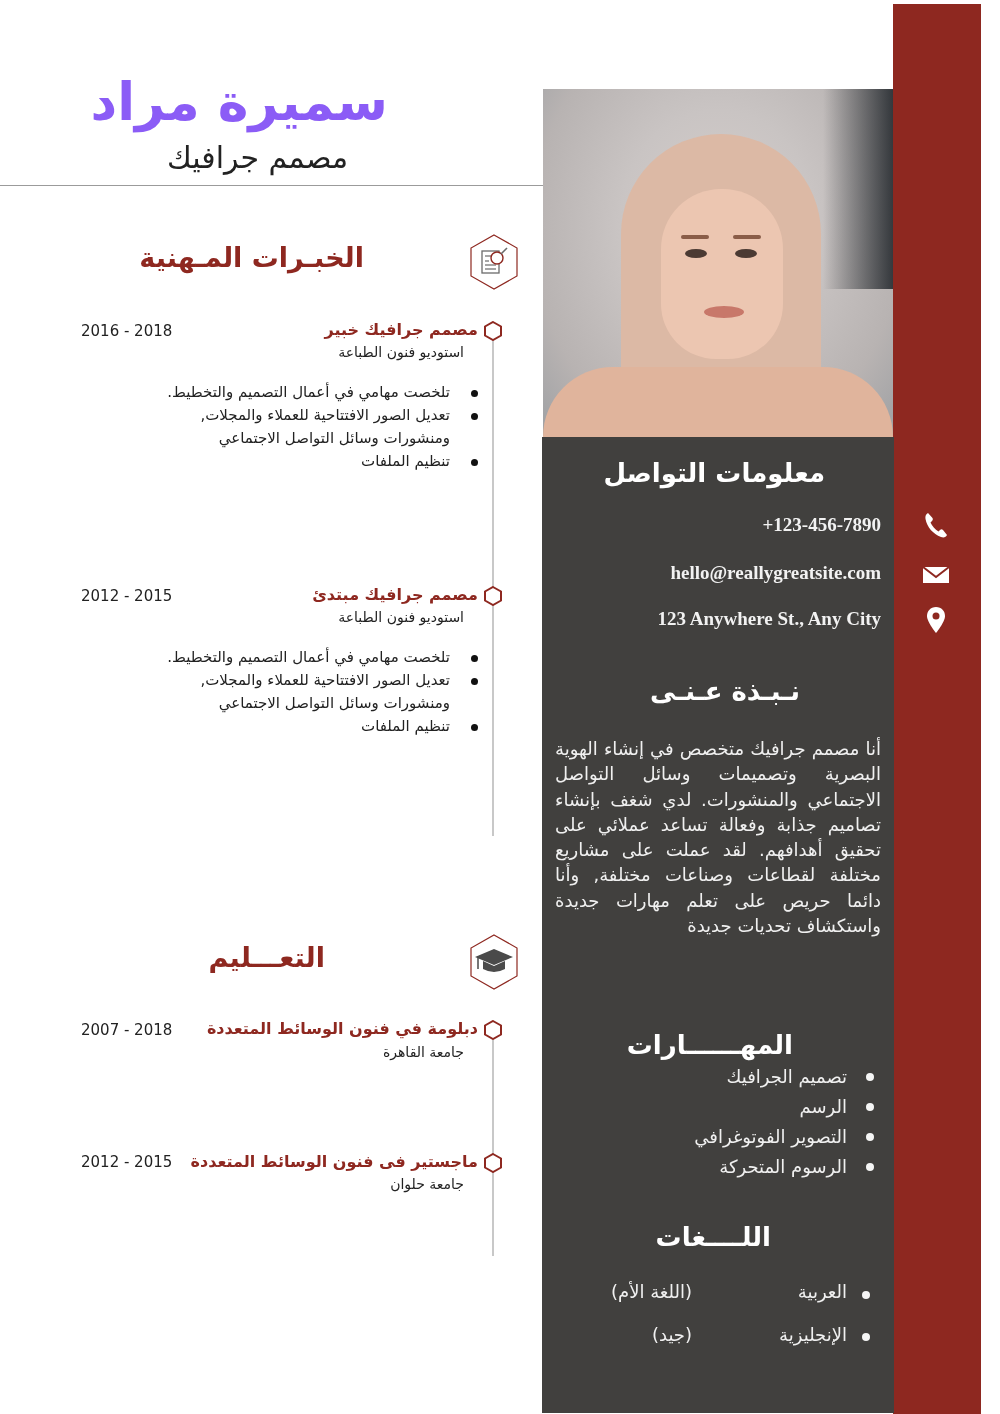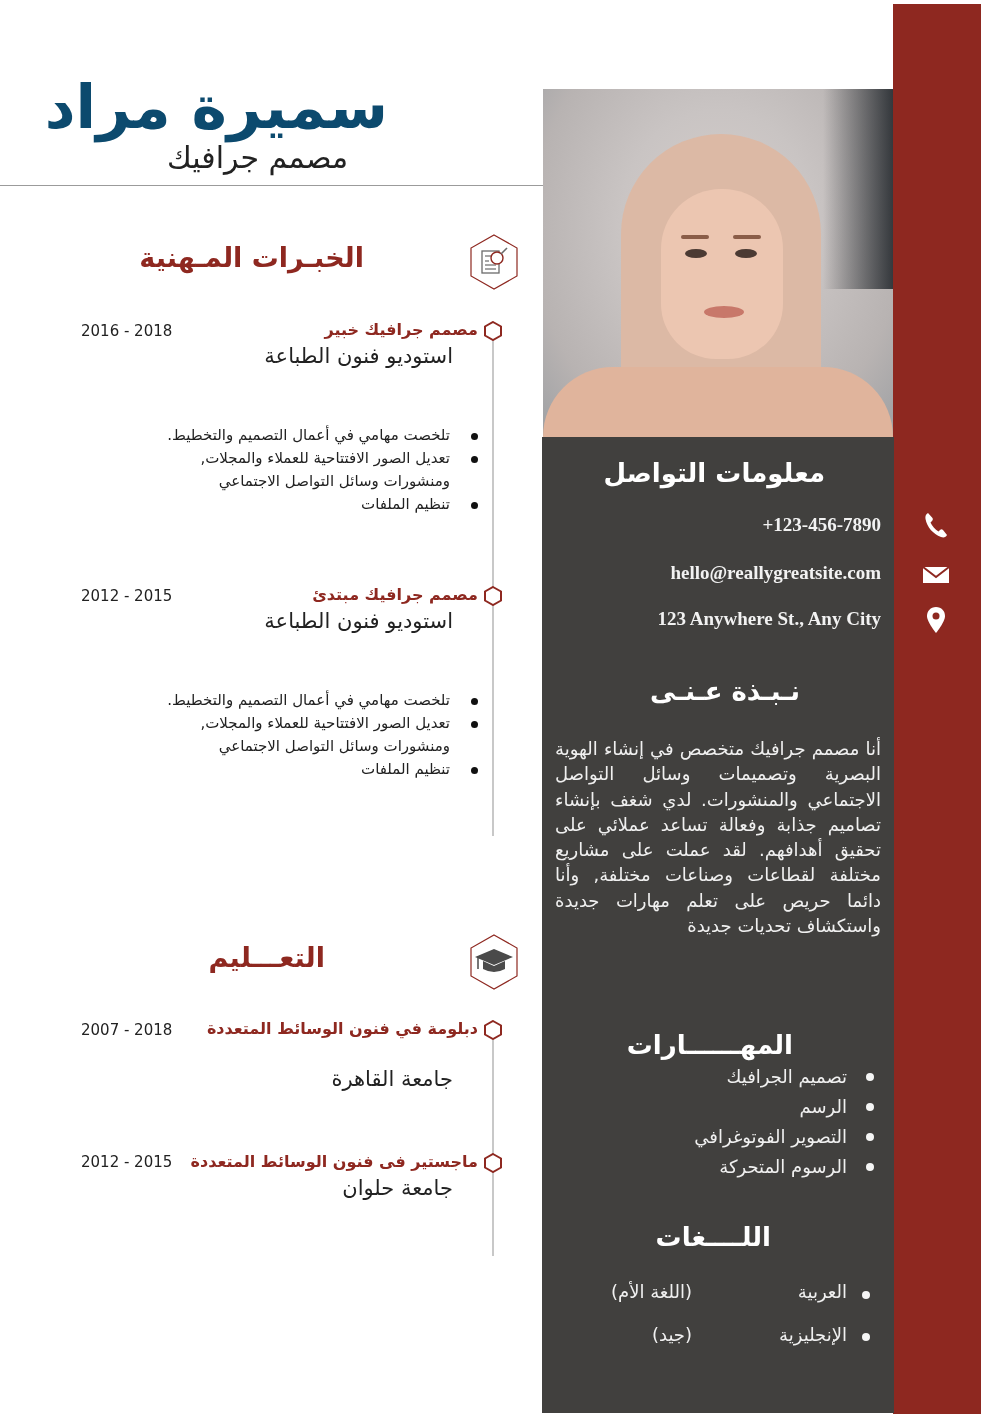--- a/index.html
+++ b/index.html
@@ -19,35 +19,35 @@
     .photo .scarf { position: absolute; left: 78px; top: 45px; width: 200px; height: 330px; border-radius: 100px 100px 40px 40px; background: #dcb9a5; }
     .photo .face { position: absolute; left: 118px; top: 100px; width: 122px; height: 170px; border-radius: 60px 60px 55px 55px; background: #ecc6b1; }
     .photo .eye { position: absolute; top: 60px; width: 22px; height: 9px; border-radius: 50%; background: #4b3a33; }
     .photo .eye.l { left: 24px; } .photo .eye.r { left: 74px; }
     .photo .brow { position: absolute; top: 46px; width: 28px; height: 4px; border-radius: 3px; background: #8a5d48; }
     .photo .brow.l { left: 20px; } .photo .brow.r { left: 72px; }
     .photo .lips { position: absolute; left: 43px; top: 117px; width: 40px; height: 12px; border-radius: 50%; background: #c8786a; }
     .photo .shoulders { position: absolute; left: 0; bottom: 0; width: 350px; height: 70px; border-radius: 160px 160px 0 0; background: #e0b49c; }
 
     
-    .name { position: absolute; right: 612px; top: 72px; font-family: "DejaVu Sans", sans-serif; font-weight: bold; font-size: 60px; color: #0c4a6e; direction: rtl; white-space: nowrap; }
+    .name { position: absolute; right: 612px; top: 72px; font-family: "DejaVu Sans", sans-serif; font-weight: bold; font-size: 52px; color: #8b5cf6; direction: rtl; white-space: nowrap; }
     .job-title { position: absolute; right: 652px; top: 140px; font-size: 30px; color: #222; direction: rtl; white-space: nowrap; }
     .header-rule { position: absolute; left: 0; top: 185px; width: 543px; height: 1px; background: #9b9b9b; }
 
     
     .section-title { position: absolute; font-weight: bold; font-size: 27px; color: #8e2820; direction: rtl; white-space: nowrap; }
     .hex-icon { position: absolute; width: 50px; height: 56px; }
 
     
     .tl-line { position: absolute; left: 492px; width: 2px; background: #c8c8c8; }
     .tl-marker { position: absolute; left: 484px; width: 18px; height: 20px; }
     .entry-title { position: absolute; right: 522px; font-weight: bold; font-size: 16px; color: #8e2820; direction: rtl; white-space: nowrap; }
-    .entry-org { position: absolute; right: 547px; font-size: 21px; color: #222; direction: rtl; white-space: nowrap; }
+    .entry-org { position: absolute; right: 536px; font-size: 14px; color: #222; direction: rtl; white-space: nowrap; }
     .entry-date { position: absolute; left: 81px; font-size: 15px; color: #222; white-space: nowrap; }
-    .bullets { position: absolute; right: 522px; direction: rtl; list-style: none; font-size: 15px; line-height: 23px; color: #222; margin-top: 43px; }
+    .bullets { position: absolute; right: 522px; direction: rtl; list-style: none; font-size: 15px; line-height: 23px; color: #222; }
     .bullets li { position: relative; padding-right: 28px; white-space: nowrap; }
     .bullets li.cont { }
     .bullets li .dot { position: absolute; right: 0; top: 9px; width: 7px; height: 7px; border-radius: 50%; background: #111; }
 
     
     .panel-title { position: absolute; font-weight: bold; font-size: 26px; color: #ffffff; direction: rtl; white-space: nowrap; }
     .contact-text { position: absolute; right: 119px; font-family: "Liberation Serif", serif; font-size: 19px; color: #f2f2f2; white-space: nowrap; font-weight: bold; }
     .contact-icon { position: absolute; left: 922px; width: 28px; height: 30px; }
     .about-text { position: absolute; left: 555px; top: 736px; width: 326px; direction: rtl; text-align: justify; text-align-last: right; font-size: 18px; line-height: 25.3px; color: #f0f0f0; }
     .light-list { position: absolute; right: 128px; direction: rtl; list-style: none; font-size: 18px; color: #f0f0f0; }
@@ -126,21 +126,21 @@
   <path d="M14,27 L14,35 Q25,41 36,35 L36,27 L25,32 Z" fill="#4a4a4a"></path>
   <line x1="9" y1="24" x2="9" y2="35" stroke="#4a4a4a" stroke-width="1.5"></line>
 </svg>
 
 <div class="tl-line" style="top:1040px; height:216px;"></div>
 
 <svg class="tl-marker" style="top:1020px;" viewBox="0 0 18 20">
   <polygon points="9,1 17,5.5 17,14.5 9,19 1,14.5 1,5.5" fill="#fff" stroke="#8e2820" stroke-width="2"></polygon>
 </svg>
 <div class="entry-title" style="top:1019px;">دبلومة في فنون الوسائط المتعددة</div>
-<div class="entry-org" style="top:1044px;margin-top:23px;">جامعة القاهرة</div>
+<div class="entry-org" style="top:1044px;">جامعة القاهرة</div>
 <div class="entry-date" style="top:1021px;">2007 - 2018</div>
 
 <svg class="tl-marker" style="top:1153px;" viewBox="0 0 18 20">
   <polygon points="9,1 17,5.5 17,14.5 9,19 1,14.5 1,5.5" fill="#fff" stroke="#8e2820" stroke-width="2"></polygon>
 </svg>
 <div class="entry-title" style="top:1152px;">ماجستير فى فنون الوسائط المتعددة</div>
 <div class="entry-org" style="top:1176px;">جامعة حلوان</div>
 <div class="entry-date" style="top:1153px;">2012 - 2015</div>
 
 <div class="panel-title" style="right:175px; top:458px;">معلومات التواصل</div>

